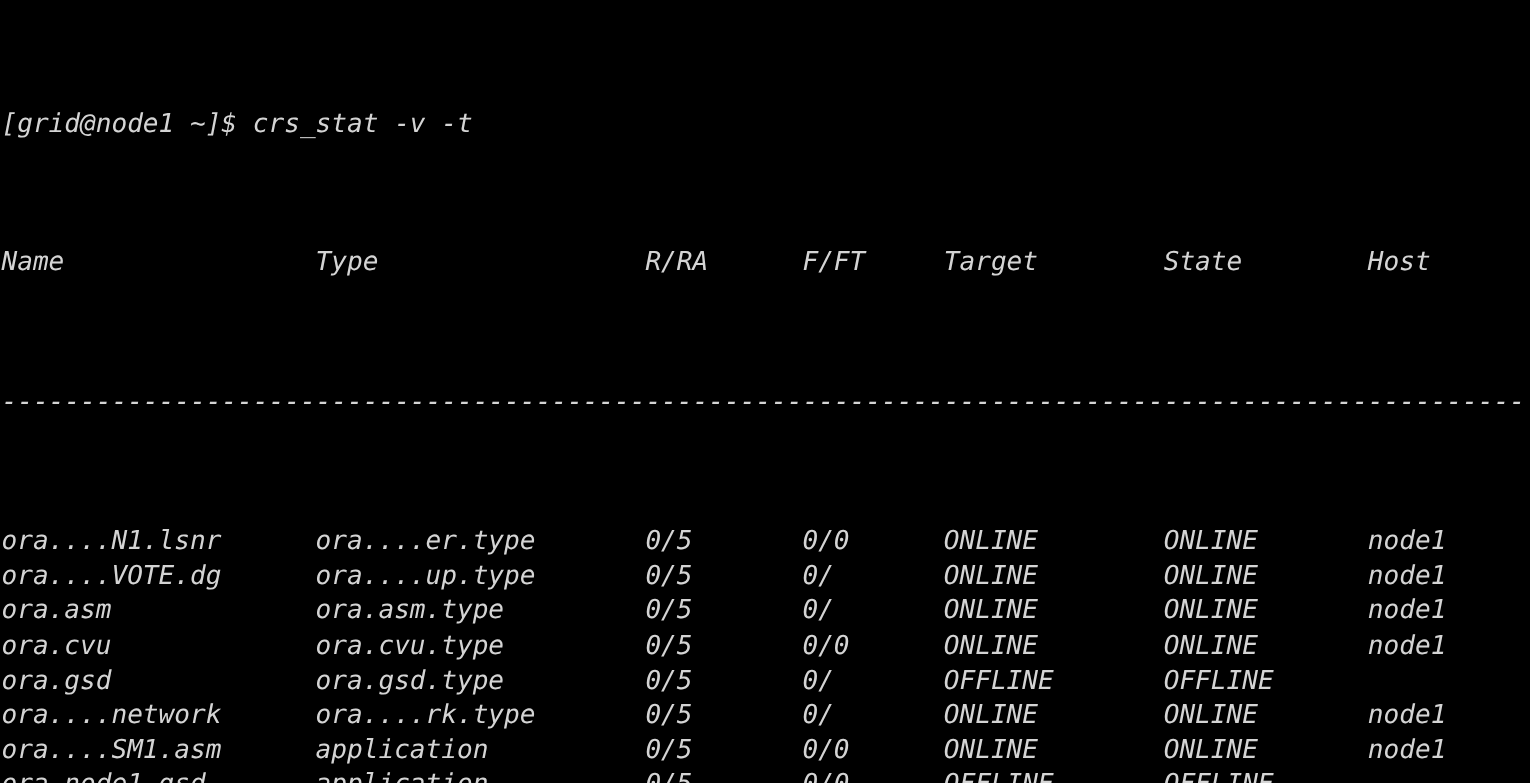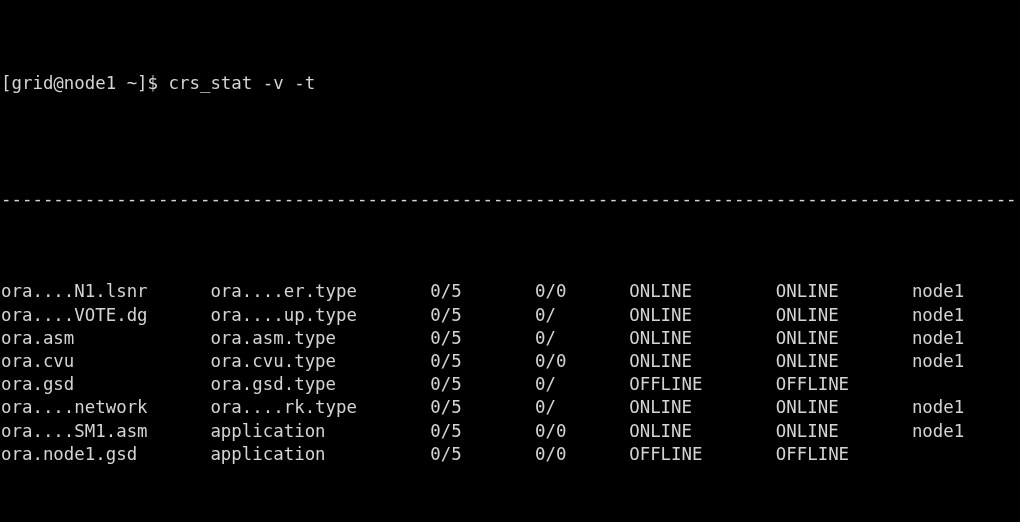--- a/index.html
+++ b/index.html
@@ -30,30 +30,32 @@
   .screen {
     position: absolute;
     top: 2px;
     left: 1px;
     white-space: pre;
   }
   .line {
     height: 23.2px;
     white-space: pre;
     display: block;
+    font-style: italic;
   }
 </style>
 </head>
 <body>
 
 <div id="terminal">
   <div class="screen">
 
     <div class="line"><span>[grid@node1 ~]$ crs_stat -v -t</span></div>
 
+    <div class="line"><span>Name                Type                 R/RA      F/FT     Target        State        Host</span></div>
 
     <div class="line"><span>-------------------------------------------------------------------------------------------------</span></div>
 
     <div id="rows"><div class="line"><span>ora....N1.lsnr      ora....er.type       0/5       0/0      ONLINE        ONLINE       node1</span></div><div class="line"><span>ora....VOTE.dg      ora....up.type       0/5       0/       ONLINE        ONLINE       node1</span></div><div class="line"><span>ora.asm             ora.asm.type         0/5       0/       ONLINE        ONLINE       node1</span></div><div class="line"><span>ora.cvu             ora.cvu.type         0/5       0/0      ONLINE        ONLINE       node1</span></div><div class="line"><span>ora.gsd             ora.gsd.type         0/5       0/       OFFLINE       OFFLINE      </span></div><div class="line"><span>ora....network      ora....rk.type       0/5       0/       ONLINE        ONLINE       node1</span></div><div class="line"><span>ora....SM1.asm      application          0/5       0/0      ONLINE        ONLINE       node1</span></div><div class="line"><span>ora.node1.gsd       application          0/5       0/0      OFFLINE       OFFLINE      </span></div></div>
 
     
 
   </div>
 </div>
 

